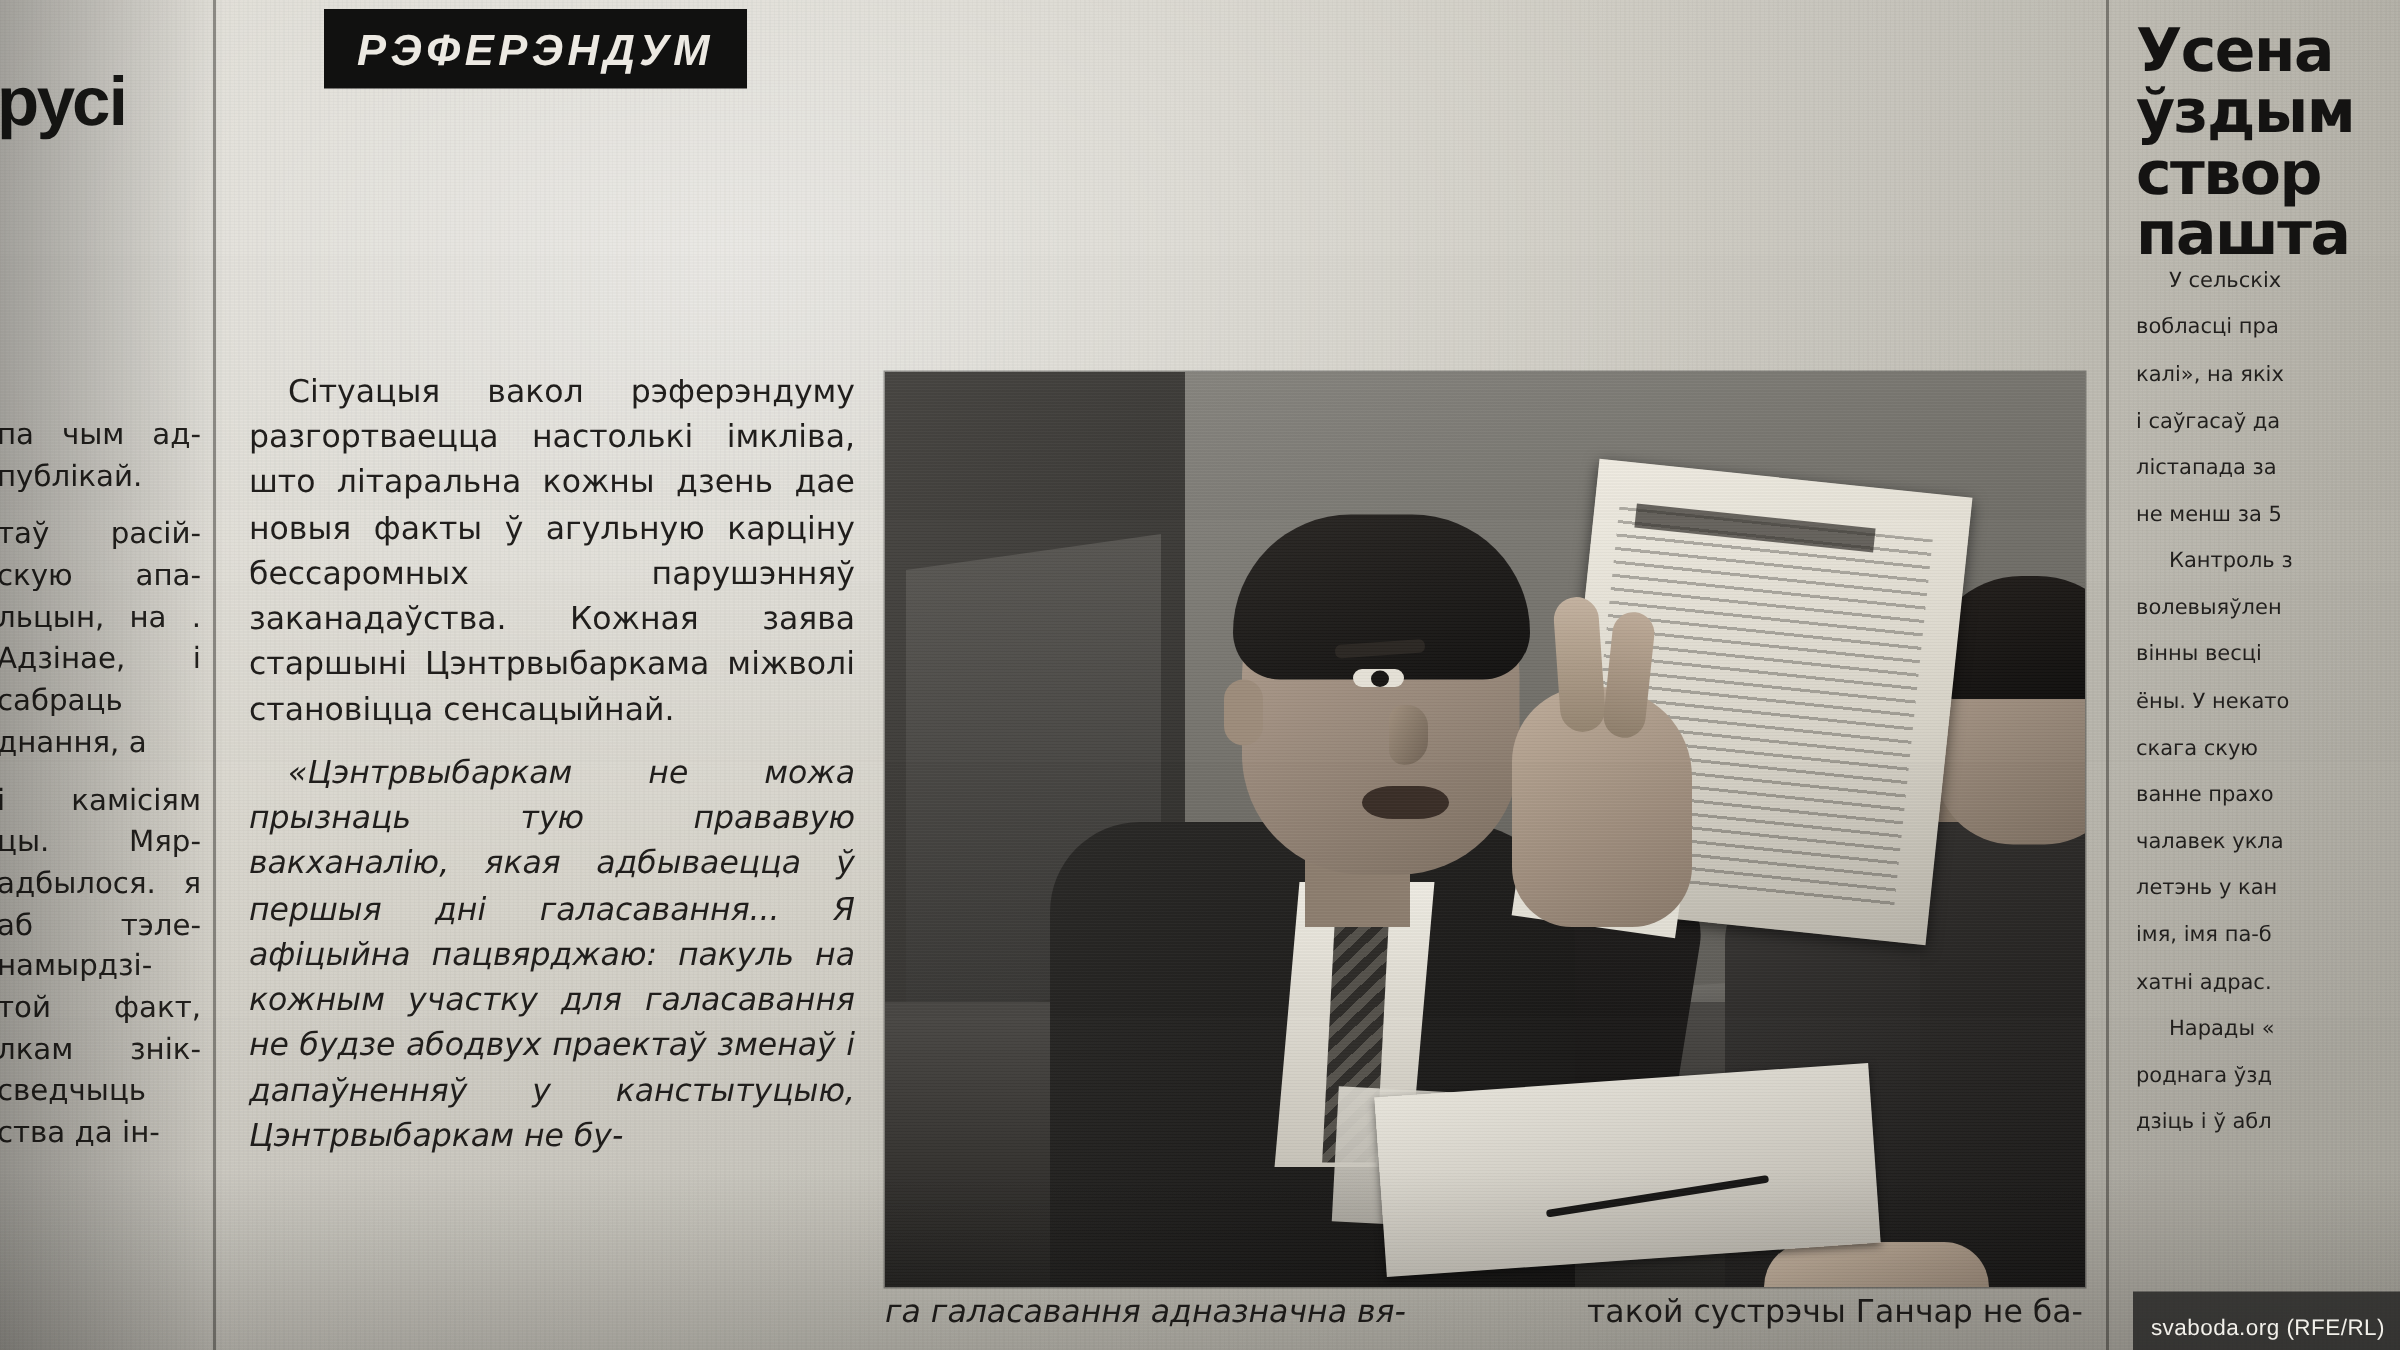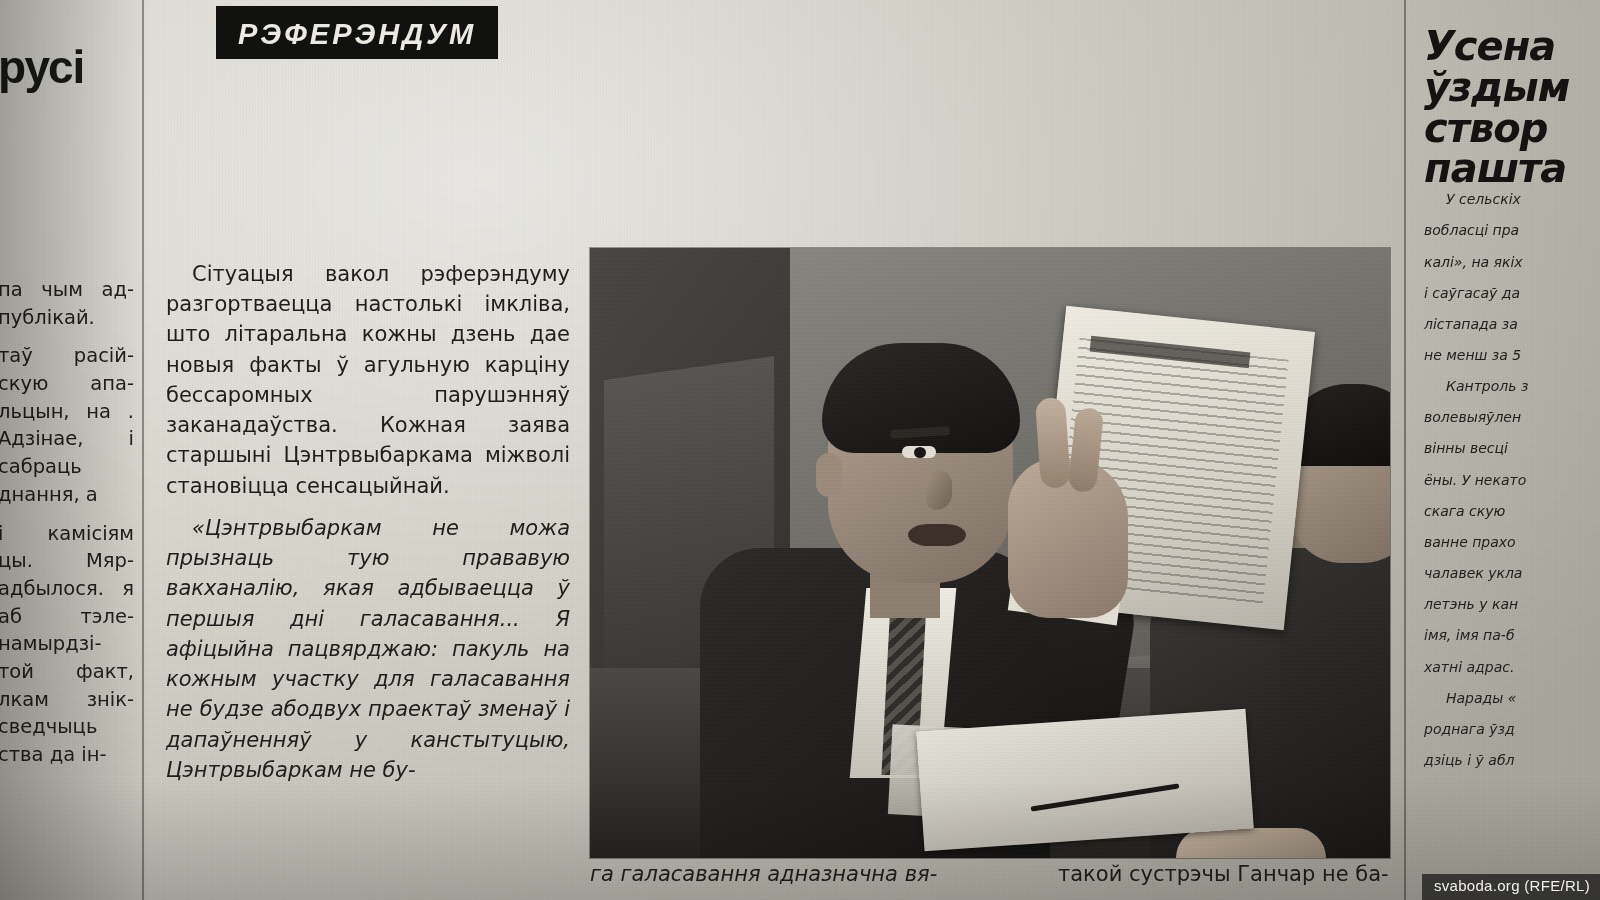--- a/index.html
+++ b/index.html
@@ -70,21 +70,21 @@
   #headline{
     position:absolute;left:12px;top:58px;width:1220px;
     font-family:"DejaVu Sans", sans-serif;
     font-weight:bold;font-size:76px;line-height:0.98;
     color:#141312;letter-spacing:-1px;
     text-align:center;
   }
   #headline .l2{display:block;}
 
   #body-col{
-    position:absolute;left:8px;top:246px;width:404px;margin-top:13px;
+    position:absolute;left:8px;top:246px;width:404px;
   }
   #body-col p{
     margin:0 0 12px 0;
     font-family:"DejaVu Sans", sans-serif;
     font-size:21px;line-height:1.44;color:#201e1c;
     text-align:justify;
     text-indent:26px;
   }
   #body-col p.quote{font-style:italic;}
 
@@ -146,43 +146,42 @@
     font-size:21px;color:#201e1c;white-space:nowrap;overflow:hidden;
   }
   #cap-right{
     position:absolute;left:900px;top:862px;width:430px;
     font-family:"DejaVu Sans", sans-serif;font-size:21px;color:#201e1c;
     white-space:nowrap;overflow:hidden;
   }
 
   
   #col-right{
-    position:absolute;left:1414px;top:12px;width:186px;height:760px;
+    position:absolute;left:1414px;top:0;width:186px;height:760px;
     overflow:hidden;
-    font-style:italic;
   }
   #col-right .rhead{
     font-family:"DejaVu Sans", sans-serif;font-weight:bold;
     font-size:40px;line-height:1.02;color:#141312;letter-spacing:-1px;
     margin:14px 0 0 10px;
   }
   #col-right .rhead span{display:block;}
   #col-right p{
     font-family:"DejaVu Sans", sans-serif;
     font-size:14px;line-height:1.44;color:#211f1d;
     margin:0 0 11px 10px;white-space:nowrap;
   }
   #col-right p.ind{text-indent:22px;}
 
   
   #watermark{
     position:absolute;right:0;bottom:0;
     background:rgba(20,20,20,0.72);
     color:#f2f0ea;font-size:15px;letter-spacing:.3px;
-    padding:3px 10px 6px 12px;
+    padding:16px 10px 6px 12px;
     font-family:"Liberation Sans", sans-serif;
   }
 </style>
 </head>
 <body>
 
 <div class="paper"></div>
 <div class="grain"></div>
 
 <div class="rule" id="rule-left"></div>

